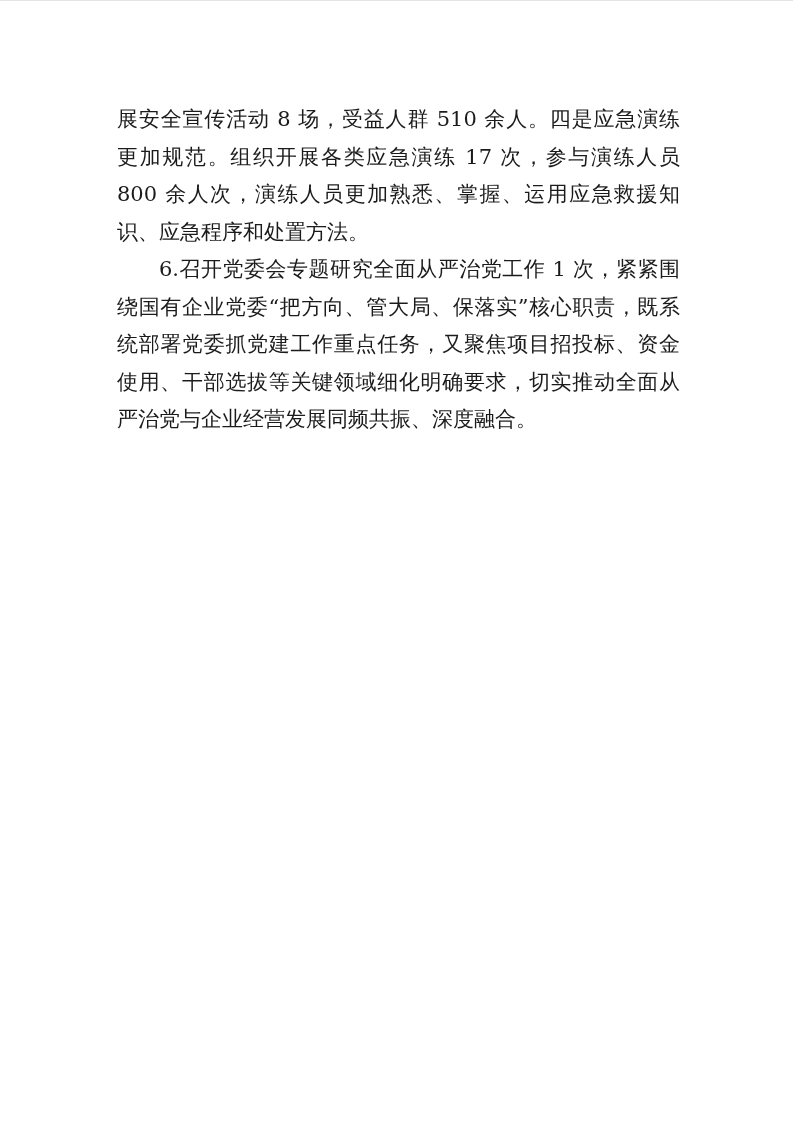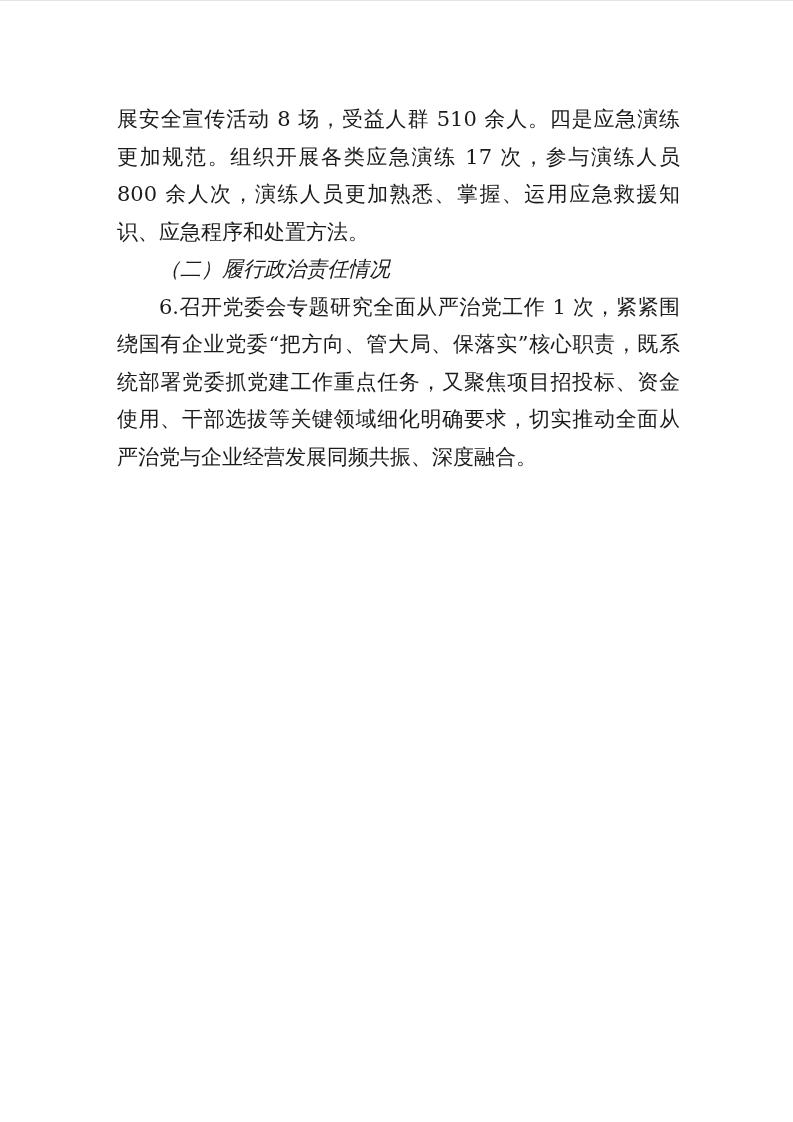--- a/index.html
+++ b/index.html
@@ -61,17 +61,16 @@
     text-decoration: underline;
   }
 </style>
 </head>
 <body>
 
 <div class="page">
   <div class="scan-edge"></div>
   <main class="doc-content">
       <p class="continuation">展安全宣传活动 8 场，受益人群 510 余人。四是应急演练更加规范。组织开展各类应急演练 17 次，参与演练人员 800 余人次，演练人员更加熟悉、掌握、运用应急救援知识、应急程序和处置方法。</p>
-      <p class="heading">（二）履行政治责任情况</p>
       <p class="body">6.召开党委会专题研究全面从严治党工作 1 次，紧紧围绕国有企业党委“把方向、管大局、保落实”核心职责，既系统部署党委抓党建工作重点任务，又聚焦项目招投标、资金使用、干部选拔等关键领域细化明确要求，切实推动全面从严治党与企业经营发展同频共振、深度融合。</p>
     </main>
   <div class="page-footer">- 10 -</div>
 </div>
 
 </body></html>

